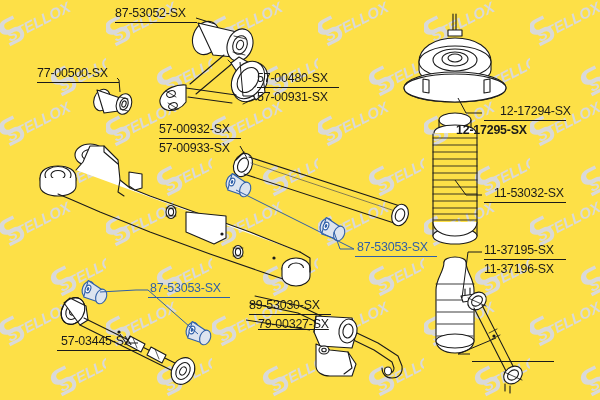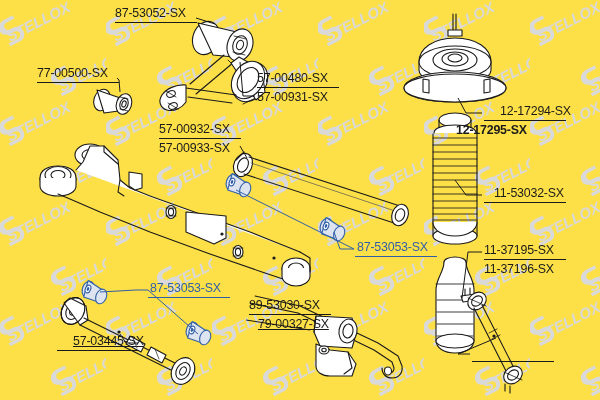--- a/index.html
+++ b/index.html
@@ -359,19 +359,19 @@
     <div class="rule" style="left:484px; top:259px; width:82px;"></div>
     <div class="lbl" style="left:484px; top:262px;text-align:right;">11-37196-SX</div>
 
     <div class="lbl blue" style="left:150px; top:281px;">87-53053-SX</div>
     <div class="rule blue" style="left:148px; top:297px; width:82px;"></div>
 
     <div class="lbl" style="left:249px; top:298px;">89-53030-SX</div>
     <div class="rule" style="left:249px; top:314px; width:82px;"></div>
     <div class="lbl" style="left:258px; top:317px;text-decoration:underline;">79-00327-SX</div>
 
-    <div class="lbl" style="left:73px; top:334px;text-decoration:underline;">57-03445-SX</div>
+    <div class="lbl" style="left:61px; top:334px;">57-03445-SX</div>
     <div class="rule" style="left:57px; top:350px; width:82px;"></div>
 
     <div class="rule" style="left:472px; top:361px; width:82px;"></div>
   </div>
 
 </div>
 
 </body></html>

